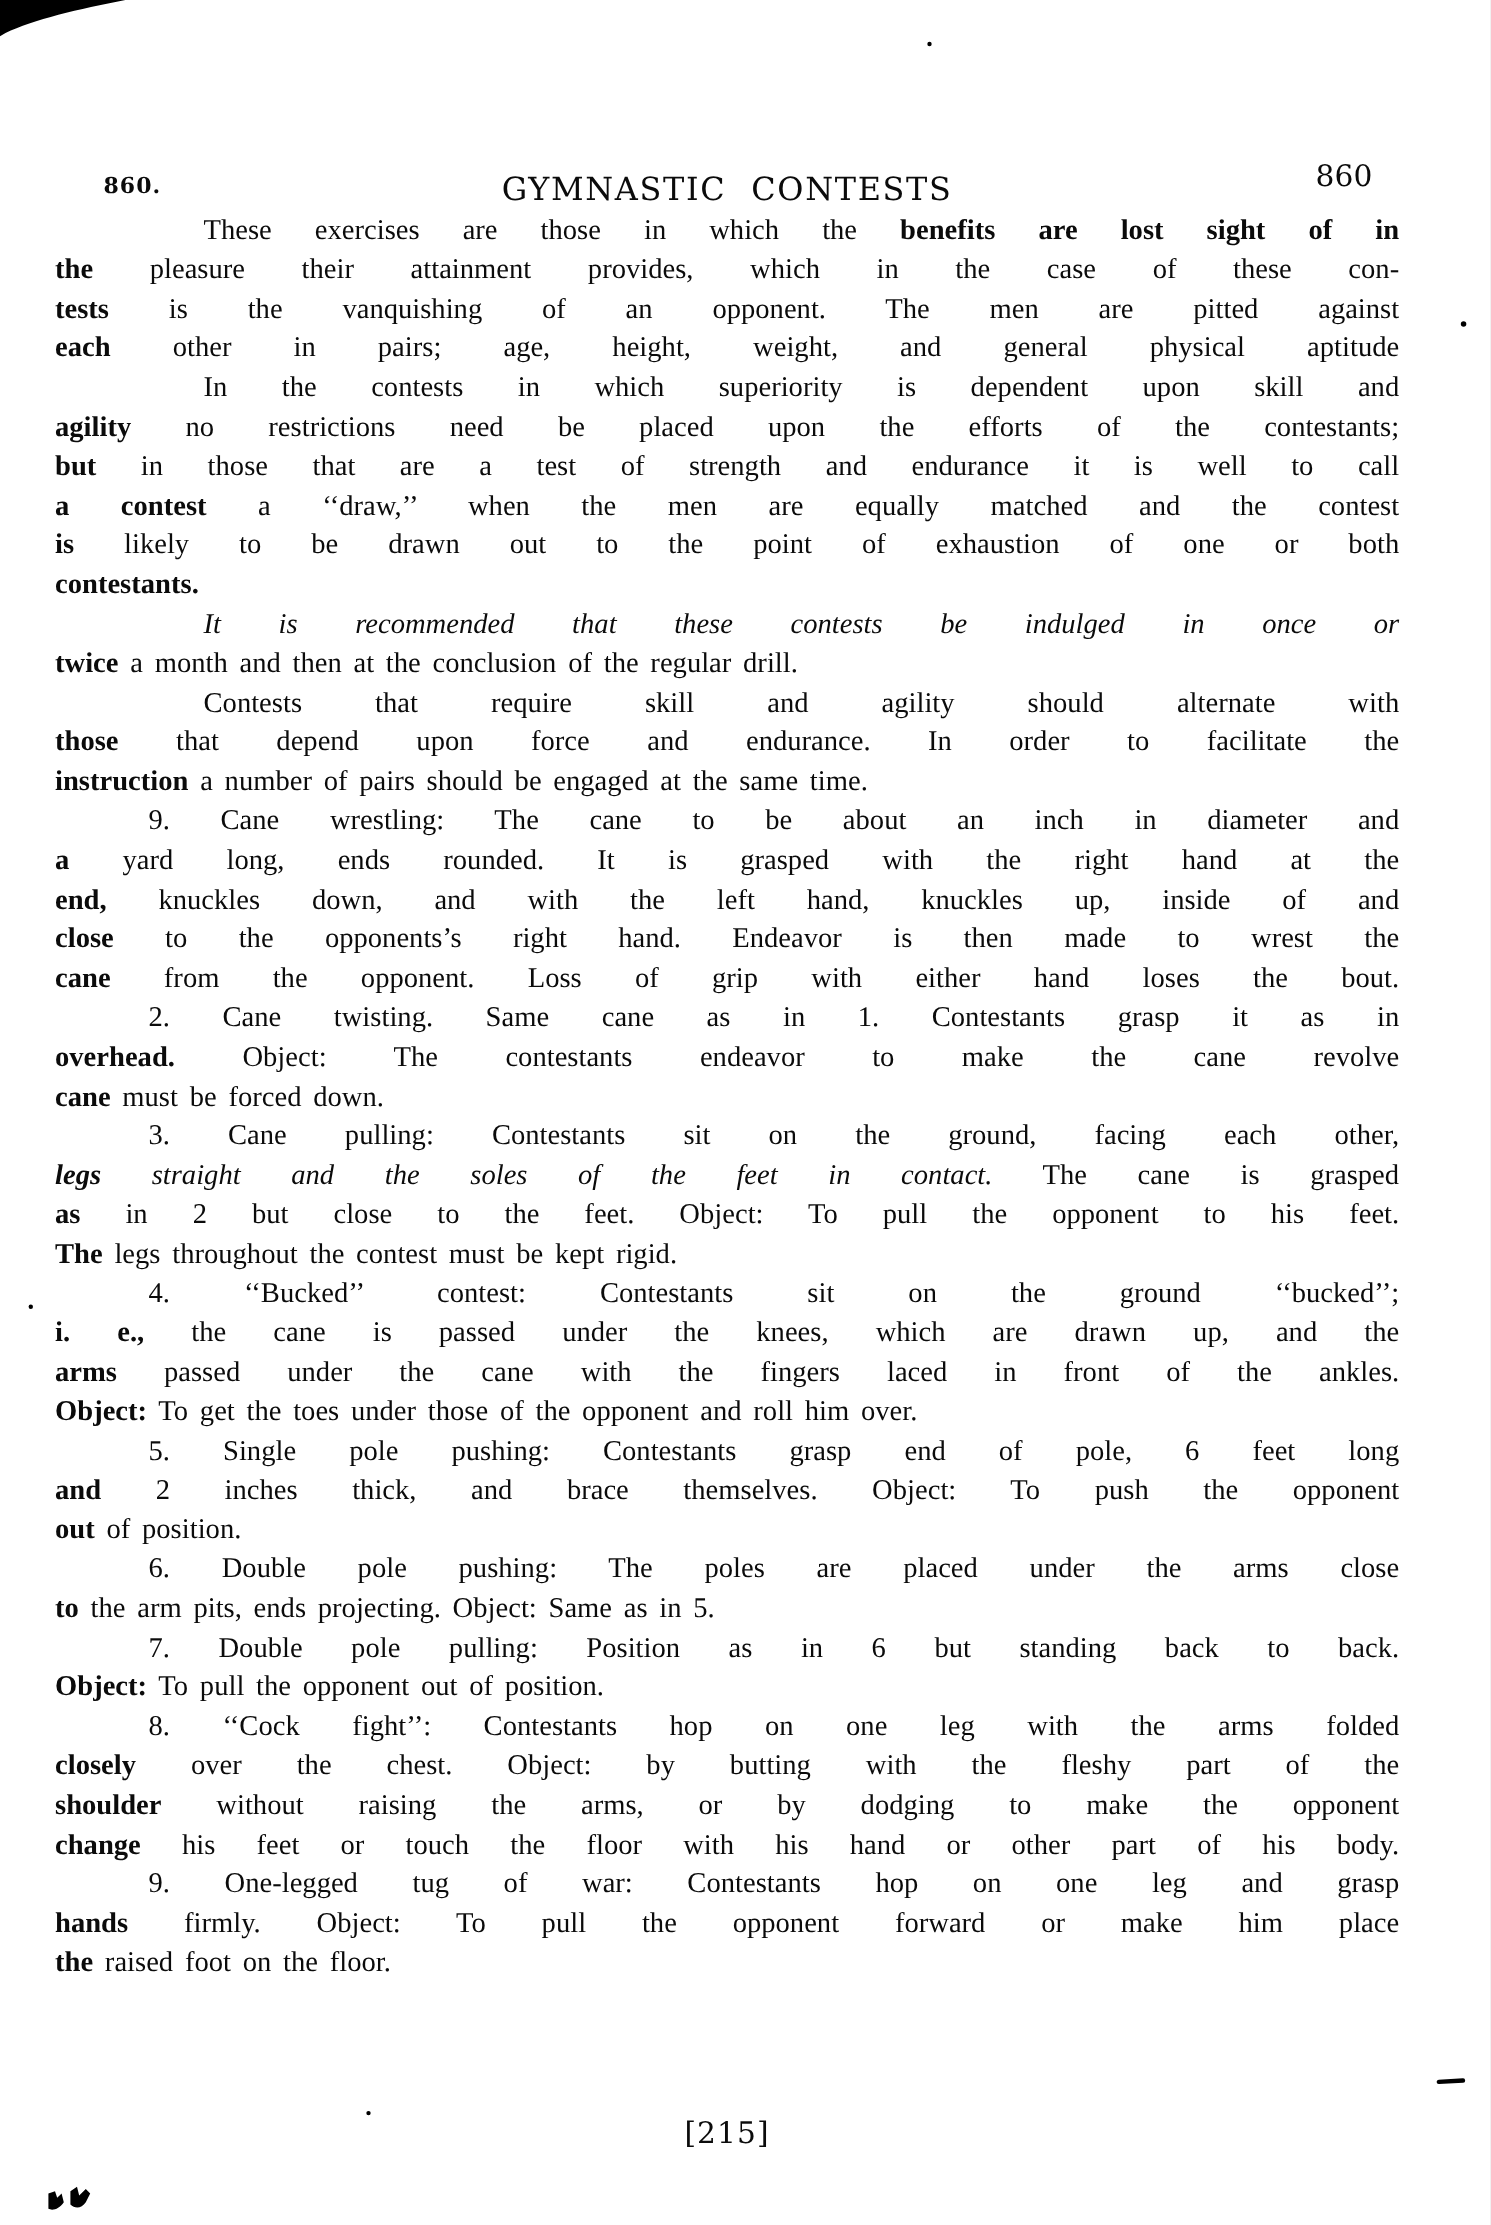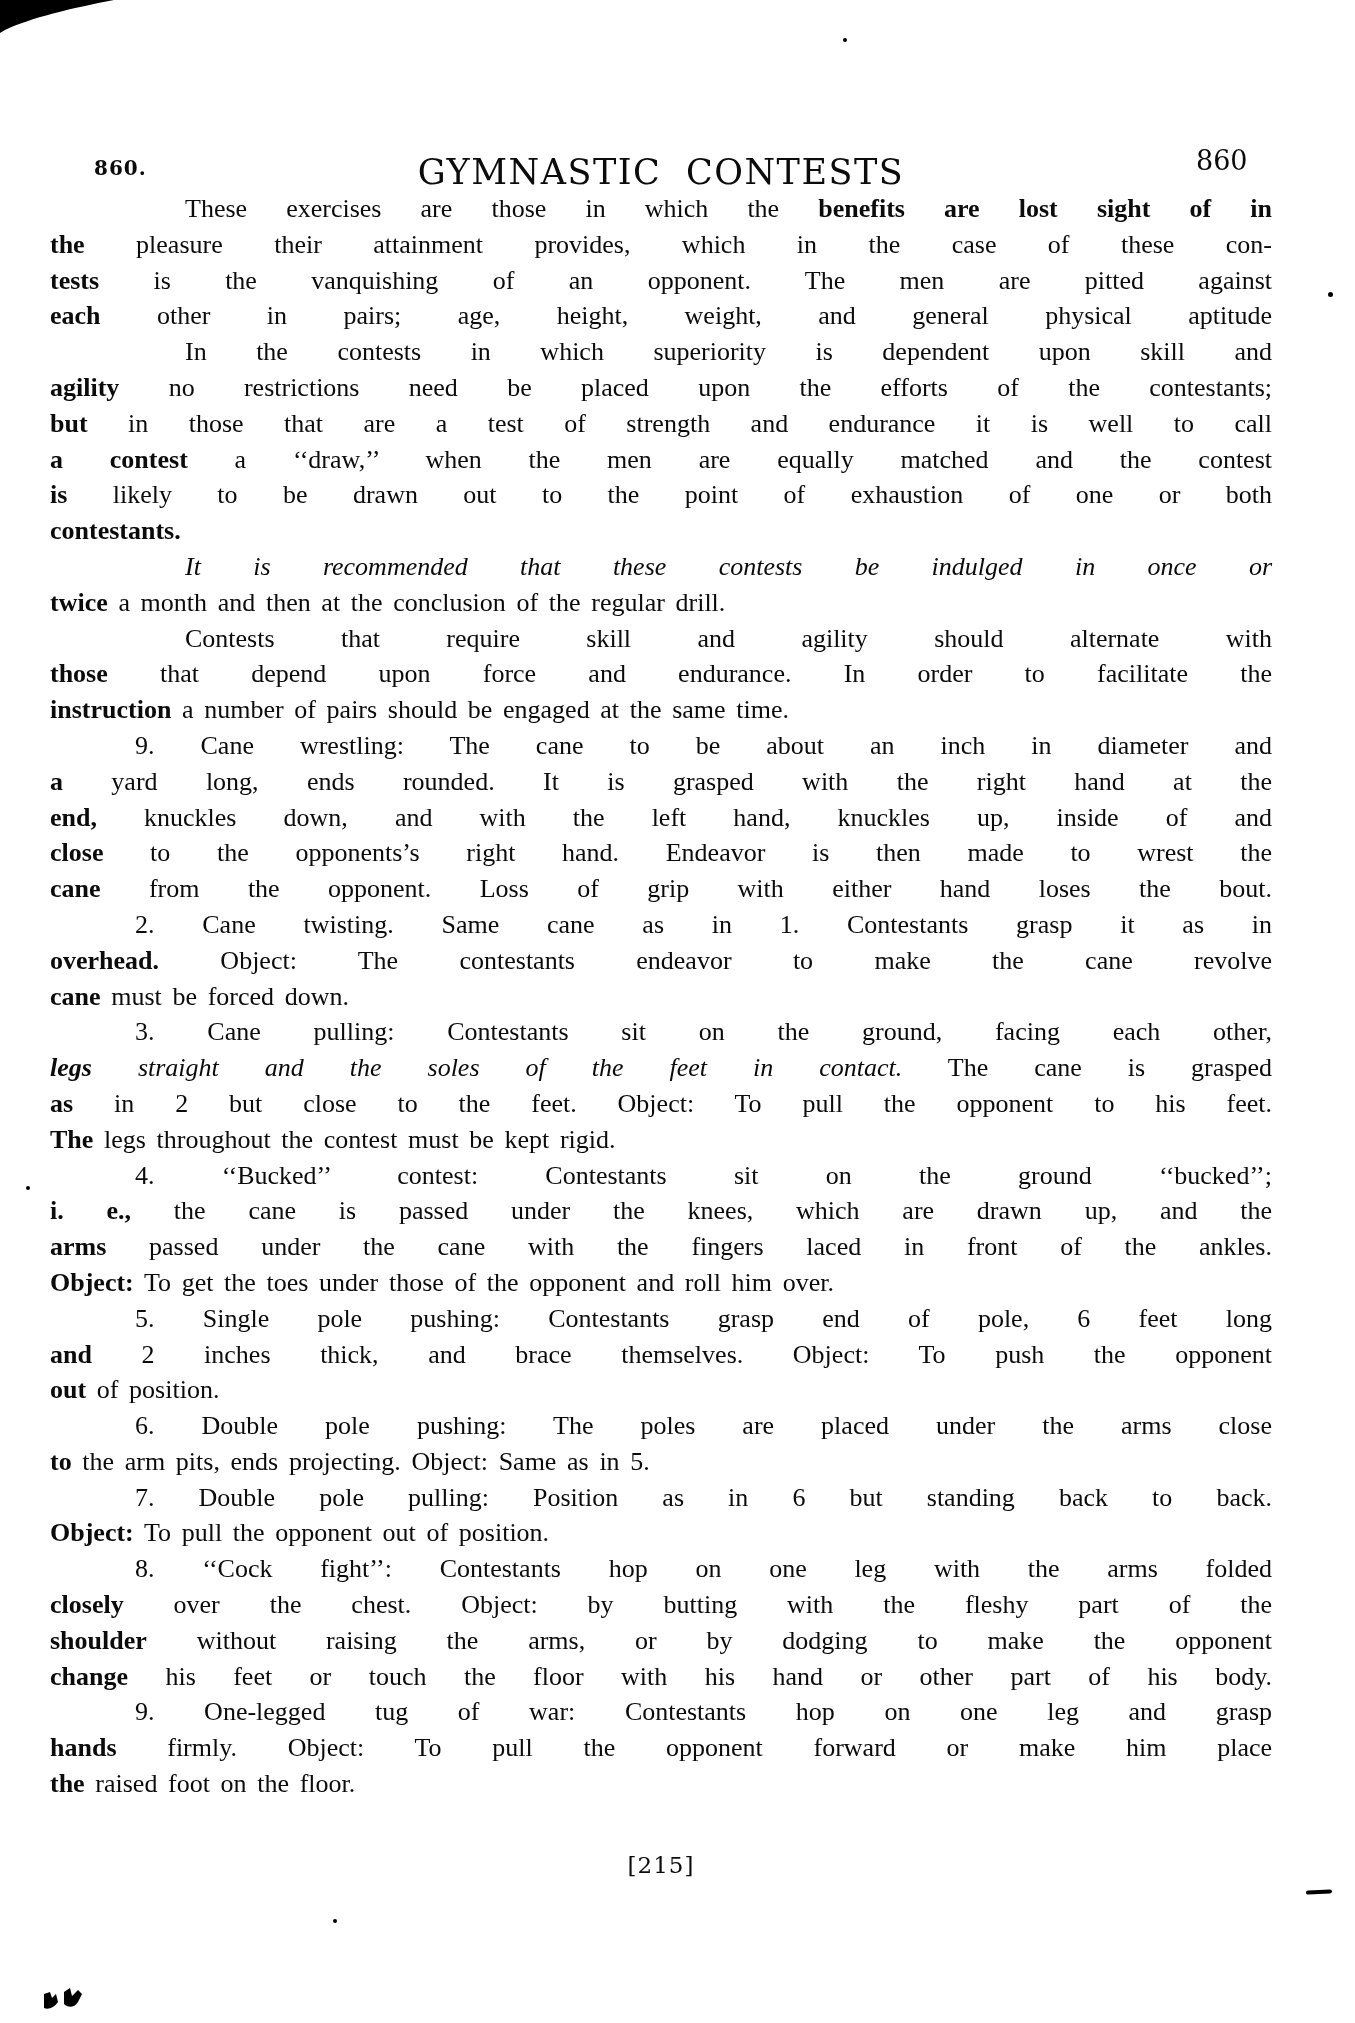--- a/index.html
+++ b/index.html
@@ -14,40 +14,40 @@
   .running-head{
     position:absolute;left:1196px;top:146px;
     font-size:27px;line-height:30px;
   }
   .section-row{position:absolute;top:152px;left:50px;width:1222px;height:40px;}
   .section-num{
     position:absolute;left:44px;top:4px;
     font-size:20px;font-weight:700;letter-spacing:1px;
   }
   .title{
-    text-align:center;font-size:35px;letter-spacing:1.5px;word-spacing:12px;
+    text-align:center;font-size:29px;letter-spacing:1.5px;word-spacing:12px;
     line-height:40px;
   }
   .body-text{
     position:absolute;top:191px;left:50px;width:1222px;
     font-size:26px;word-spacing:0.16em;font-family:Liberation Serif, serif;
   }
   .line{
     height:35.8px;line-height:35.8px;
     text-align:justify;text-align-last:justify;
     white-space:nowrap;
   }
   .line.end{text-align-last:left;}
   .line.para{padding-left:135px;}
   .line.item{padding-left:85px;}
   .bold{font-weight:700;}
   .it{font-style:italic;}
   .footer{
-    position:absolute;top:1852px;left:50px;width:1222px;
-    text-align:center;font-size:23px;letter-spacing:1px;
+    position:absolute;top:1924px;left:50px;width:1222px;
+    text-align:center;font-size:27px;letter-spacing:1px;
   }
   .corner-artifact{position:absolute;left:0;top:0;}
   .dot{position:absolute;background:#000;border-radius:50%;}
   .dot-a{left:843px;top:38px;width:4px;height:4px;}
   .dot-b{left:1328px;top:292px;width:5px;height:5px;}
   .dot-c{left:26px;top:1186px;width:4px;height:4px;}
   .dot-d{left:333px;top:1919px;width:4px;height:4px;}
   .dash-artifact{
     position:absolute;left:1306px;top:1890px;width:26px;height:4px;
     background:#000;border-radius:2px;transform:rotate(-3deg);

